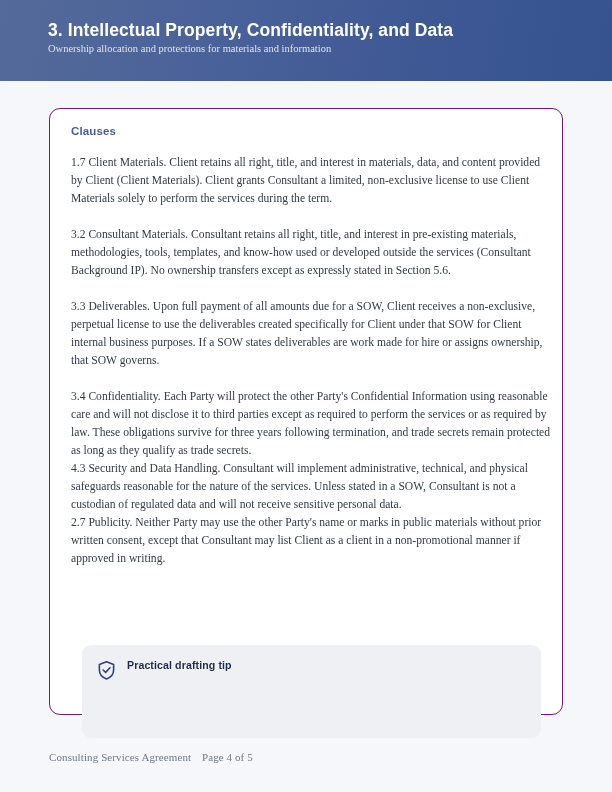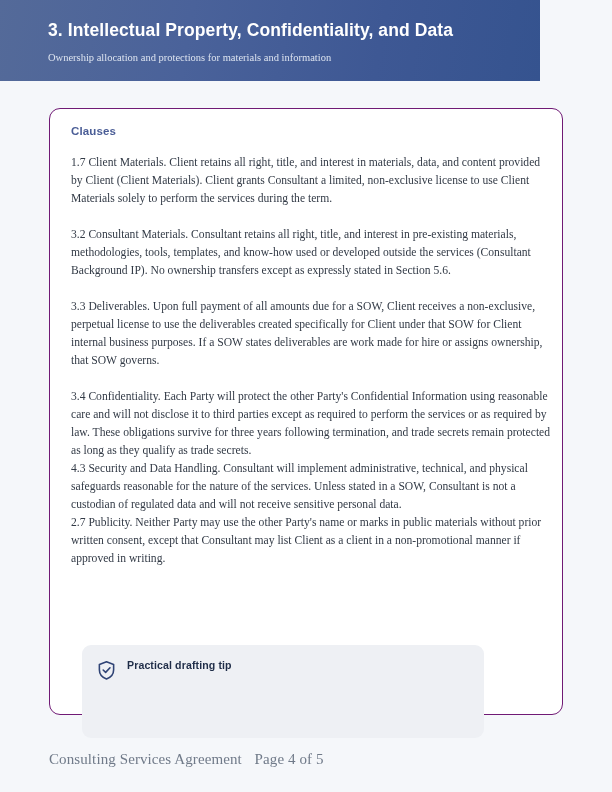--- a/index.html
+++ b/index.html
@@ -15,40 +15,39 @@
     font-family: "Liberation Serif", "DejaVu Serif", serif;
     position: relative;
     overflow: hidden;
   }
 
   
   .header-band {
     position: absolute;
     top: 0;
     left: 0;
-    width: 540px;
+    width: 612px;
     height: 81px;
     background: linear-gradient(100deg, #546a99 0%, #4a629a 35%, #3e5894 70%, #35538f 100%);
     padding: 20px 0 0 48px;
   }
 
   .header-title {
     font-family: "Liberation Sans", "DejaVu Sans", sans-serif;
     font-size: 17.5px;
     font-weight: bold;
     color: #ffffff;
     letter-spacing: 0.1px;
     line-height: 1.25;
   }
 
   .header-subtitle {
     font-family: "Liberation Serif", "DejaVu Serif", serif;
     font-size: 10.5px;
     color: #dde4f0;
-    margin-top: 9px;
     line-height: 1.3;
   }
 
   
   .card {
     position: absolute;
     top: 108px;
     left: 49px;
     width: 514px;
     height: 607px;
@@ -89,21 +88,21 @@
   .clause.tight {
     margin-bottom: 0;
     width: 482px;
   }
 
   
   .tip-callout {
     position: absolute;
     top: 645px;
     left: 82px;
-    width: 402px;
+    width: 459px;
     min-height: 93px;
     background: #eef0f4;
     border-radius: 9px;
     padding: 13px 16px 13px 15px;
     display: flex;
     align-items: flex-start;
     gap: 11px;
   }
 
   .tip-icon {
@@ -134,21 +133,21 @@
     color: #3b434f;
     width: 400px;
   }
 
   
   .footer {
     position: absolute;
     top: 751px;
     left: 49px;
     font-family: "Liberation Serif", "DejaVu Serif", serif;
-    font-size: 15px;
+    font-size: 11px;
     color: #707a89;
     letter-spacing: 0.1px;
   }
 
   .footer-sep { display: inline-block; width: 5px; }
 </style>
 </head>
 <body>
 
 <div class="header-band">

